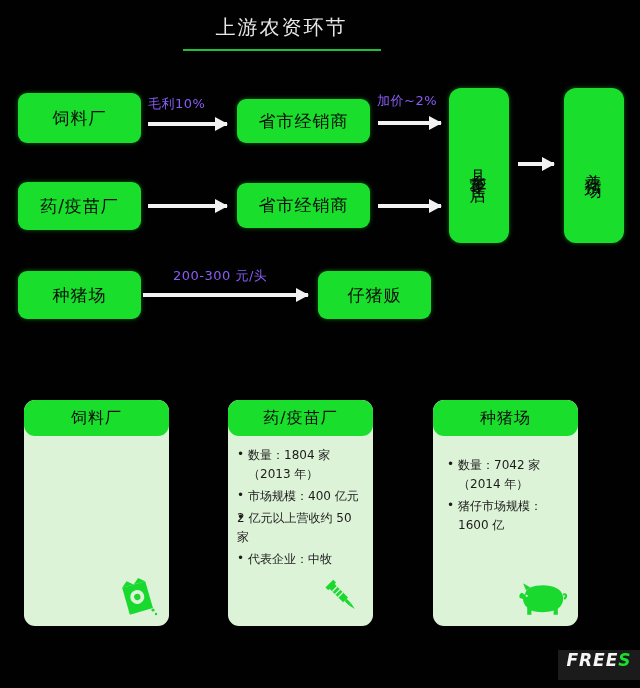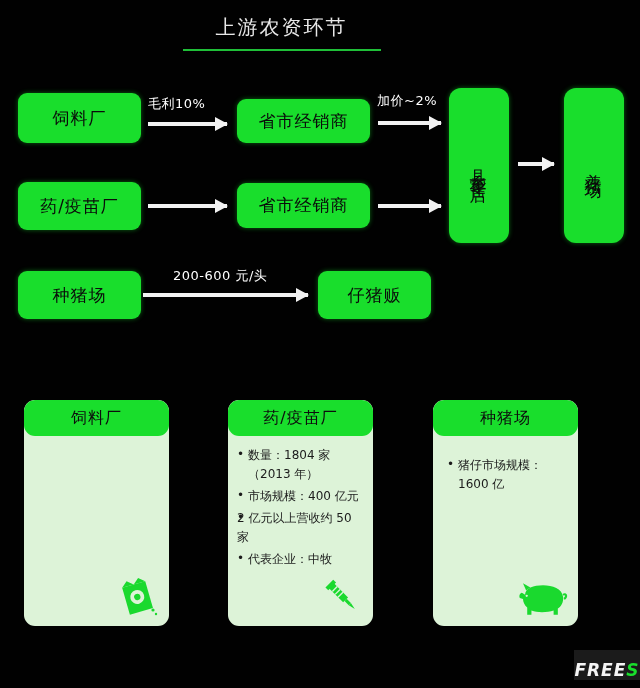--- a/index.html
+++ b/index.html
@@ -77,21 +77,21 @@
     right: -1px;
     top: -5px;
     width: 0;
     height: 0;
     border-top: 7px solid transparent;
     border-bottom: 7px solid transparent;
     border-left: 13px solid #f2f2f2;
   }
   .arrow-label {
     position: absolute;
-    color: #ffffff;
+    color: #8b5cf6;
     font-size: 13px;
     white-space: nowrap;
     letter-spacing: 0.5px;
   }
 
   
   .card {
     position: absolute;
     top: 400px;
     width: 145px;
@@ -152,25 +152,25 @@
     bottom: 8px;
     width: 44px;
     height: 44px;
   }
 
   
   #footer-logo {
     position: absolute;
     right: 0;
     bottom: 8px;
-    width: 66px;
+    width: 82px;
     height: 30px;
     background: #1b1b1b;
     display: flex;
-    align-items: flex-end;
+    align-items: flex-start;
     justify-content: center;
     font-family: "DejaVu Sans", "Liberation Sans", sans-serif;
     font-weight: bold;
     font-style: italic;
     font-size: 17px;
     letter-spacing: 1px;
   }
   #footer-logo .free { color: #f5f5f5; }
   #footer-logo .s { color: #19de2c; }
 </style>
@@ -218,21 +218,21 @@
 
   <div class="flow-box vertical" style="left:564px; top:88px; width:60px; height:155px;">
     <span>养猪场</span>
   </div>
 
   <div class="flow-box" style="left:18px; top:271px; width:123px; height:48px;">
     <span>种猪场</span>
   </div>
 
   <div class="arrow" style="left:143px; top:293px; width:165px;"></div>
-  <div class="arrow-label" style="left:173px; top:267px;">200-600 元/头</div>
+  <div class="arrow-label" style="left:173px; top:267px;">200-300 元/头</div>
 
   <div class="flow-box" style="left:318px; top:271px; width:113px; height:48px;text-align:center;">
     <span>仔猪贩</span>
   </div>
 
   <div class="card" style="left:24px;">
     <div class="card-header">
       <span>饲料厂</span>
     </div>
     <svg class="card-icon" viewBox="0 0 44 44">
@@ -280,20 +280,24 @@
     </svg>
   </div>
 
   <div class="card" style="left:433px;">
     <div class="card-header">
       <span>种猪场</span>
     </div>
     <div class="card-body" style="top:56px; left:14px;">
       <ul>
         <li>
+          <span>数量：7042 家</span>
+          <span class="cont" style="margin-left:0;">（2014 年）</span>
+        </li>
+        <li>
           <span>猪仔市场规模：</span>
           <span class="cont" style="margin-left:0;">1600 亿</span>
         </li>
       </ul>
     </div>
     <svg class="card-icon" viewBox="0 0 48 36" style="width:52px;height:38px;">
       <path d="M8 14 C8 8, 16 5, 25 5 C34 5, 43 8, 44 16 C44.6 21, 42 25, 39 27 L39 33 L35 33 L35 29
                C32 30, 28 30.5, 24 30.5 C20 30.5, 17 30, 14 29 L14 33 L10 33 L10 26
                C7.5 24, 6 21, 6 18 L3 17 C2 15, 3 12.5, 5 12 Z" fill="#1ad92e"></path>
       <path d="M9 10 L6 3 L13 7 Z" fill="#1ad92e"></path>

